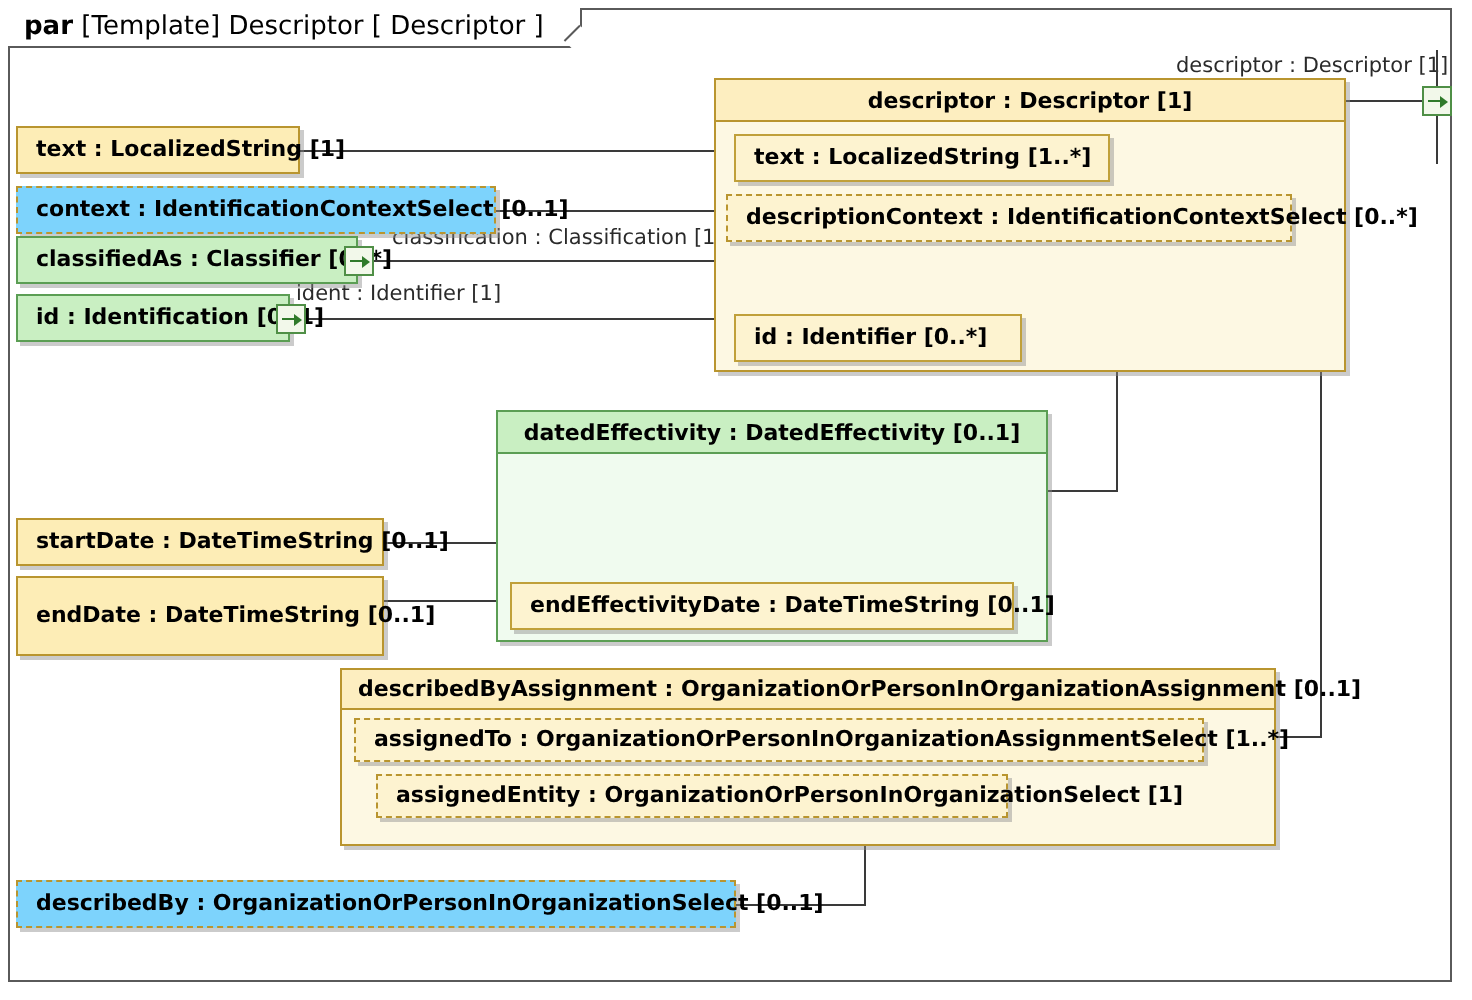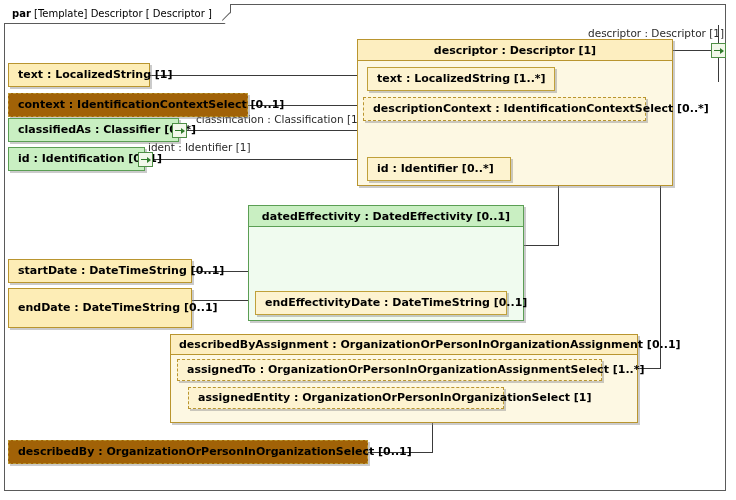--- a/index.html
+++ b/index.html
@@ -7,37 +7,37 @@
        font-family:"DejaVu Sans","Liberation Sans",sans-serif;}
 
   #canvas{position:absolute;left:0;top:0;width:736px;height:500px;}
 
   
   .frame{position:absolute;left:4px;top:4px;width:722px;height:487px;
          border:1px solid #5a5a5a;background:#ffffff;box-sizing:border-box;}
   .frame-tab{position:absolute;left:4px;top:4px;height:20px;
              border:1px solid #5a5a5a;border-top:none;border-left:none;
              background:#ffffff;box-sizing:border-box;
-             padding:1px 18px 1px 8px;font-size:10px;color:#000;
+             padding:1px 18px 1px 8px;font-size:13px;color:#000;
              white-space:nowrap;line-height:17px;}
   .frame-tab .kw{font-weight:bold;}
   .tab-fold{position:absolute;width:11px;height:11px;background:#ffffff;
             border-left:1px solid #5a5a5a;
             transform:rotate(45deg);}
 
   
   .box{position:absolute;box-sizing:border-box;
        font-size:11px;font-weight:bold;color:#000;
        white-space:nowrap;line-height:1.1;
        display:flex;align-items:center;
        box-shadow:2px 2px 0 rgba(140,140,140,0.45);}
   .box.pad{padding-left:9px;}
 
   .y-solid{background:#fdedb6;border:1px solid #b9952f;}
-  .y-dash {background:#a16207;border:1px dashed #b9952f;}
+  .y-dash {background:#7dd3fc;border:1px dashed #b9952f;}
   .y-light{background:#fdf3d0;border:1px solid #c0a03a;}
   .y-light-dash{background:#fdf3d0;border:1px dashed #b9952f;}
   .g-solid{background:#c9efc2;border:1px solid #5b9e54;}
 
   
   .cont{position:absolute;box-sizing:border-box;
         box-shadow:2px 2px 0 rgba(140,140,140,0.45);}
   .cont-cream{background:#fdf8e3;border:1px solid #b9952f;}
   .cont-green{background:#f0fbef;border:1px solid #5b9e54;}
   .cont-title{position:absolute;left:0;top:0;right:0;height:21px;

